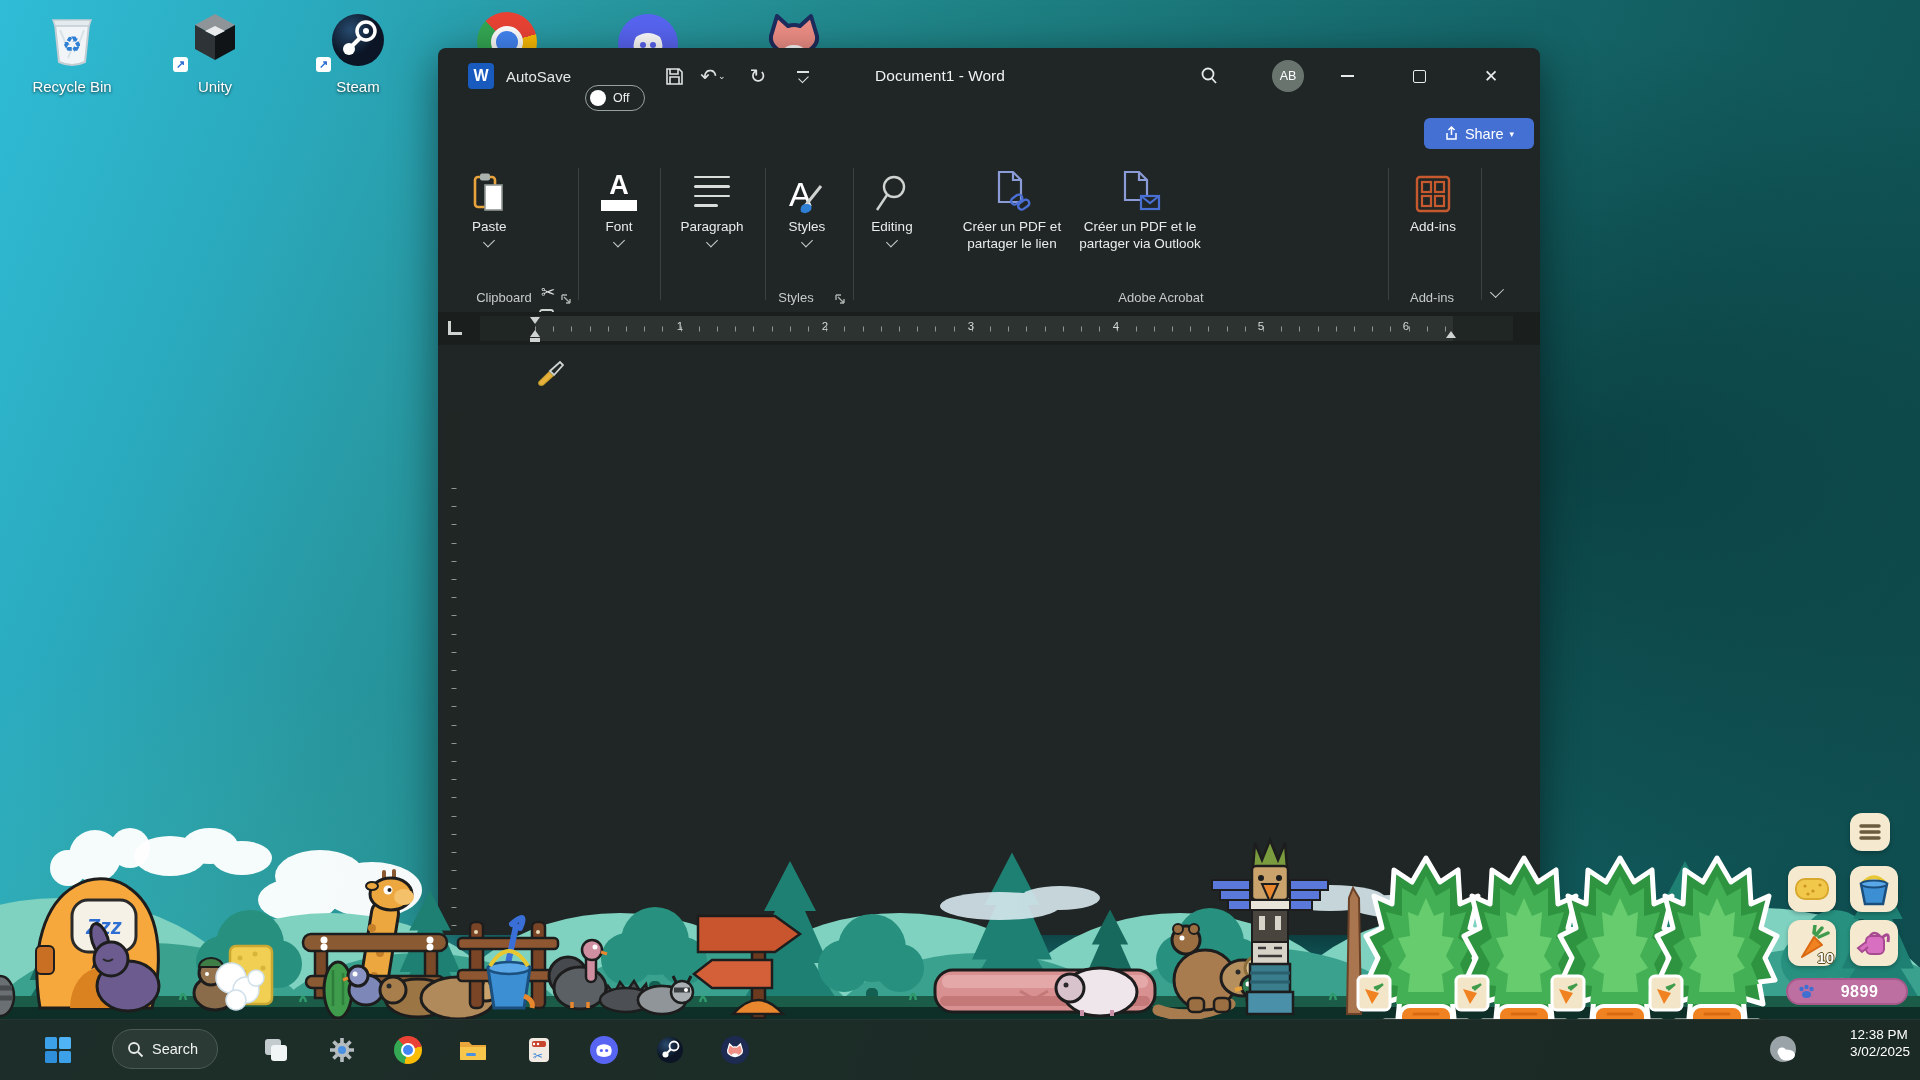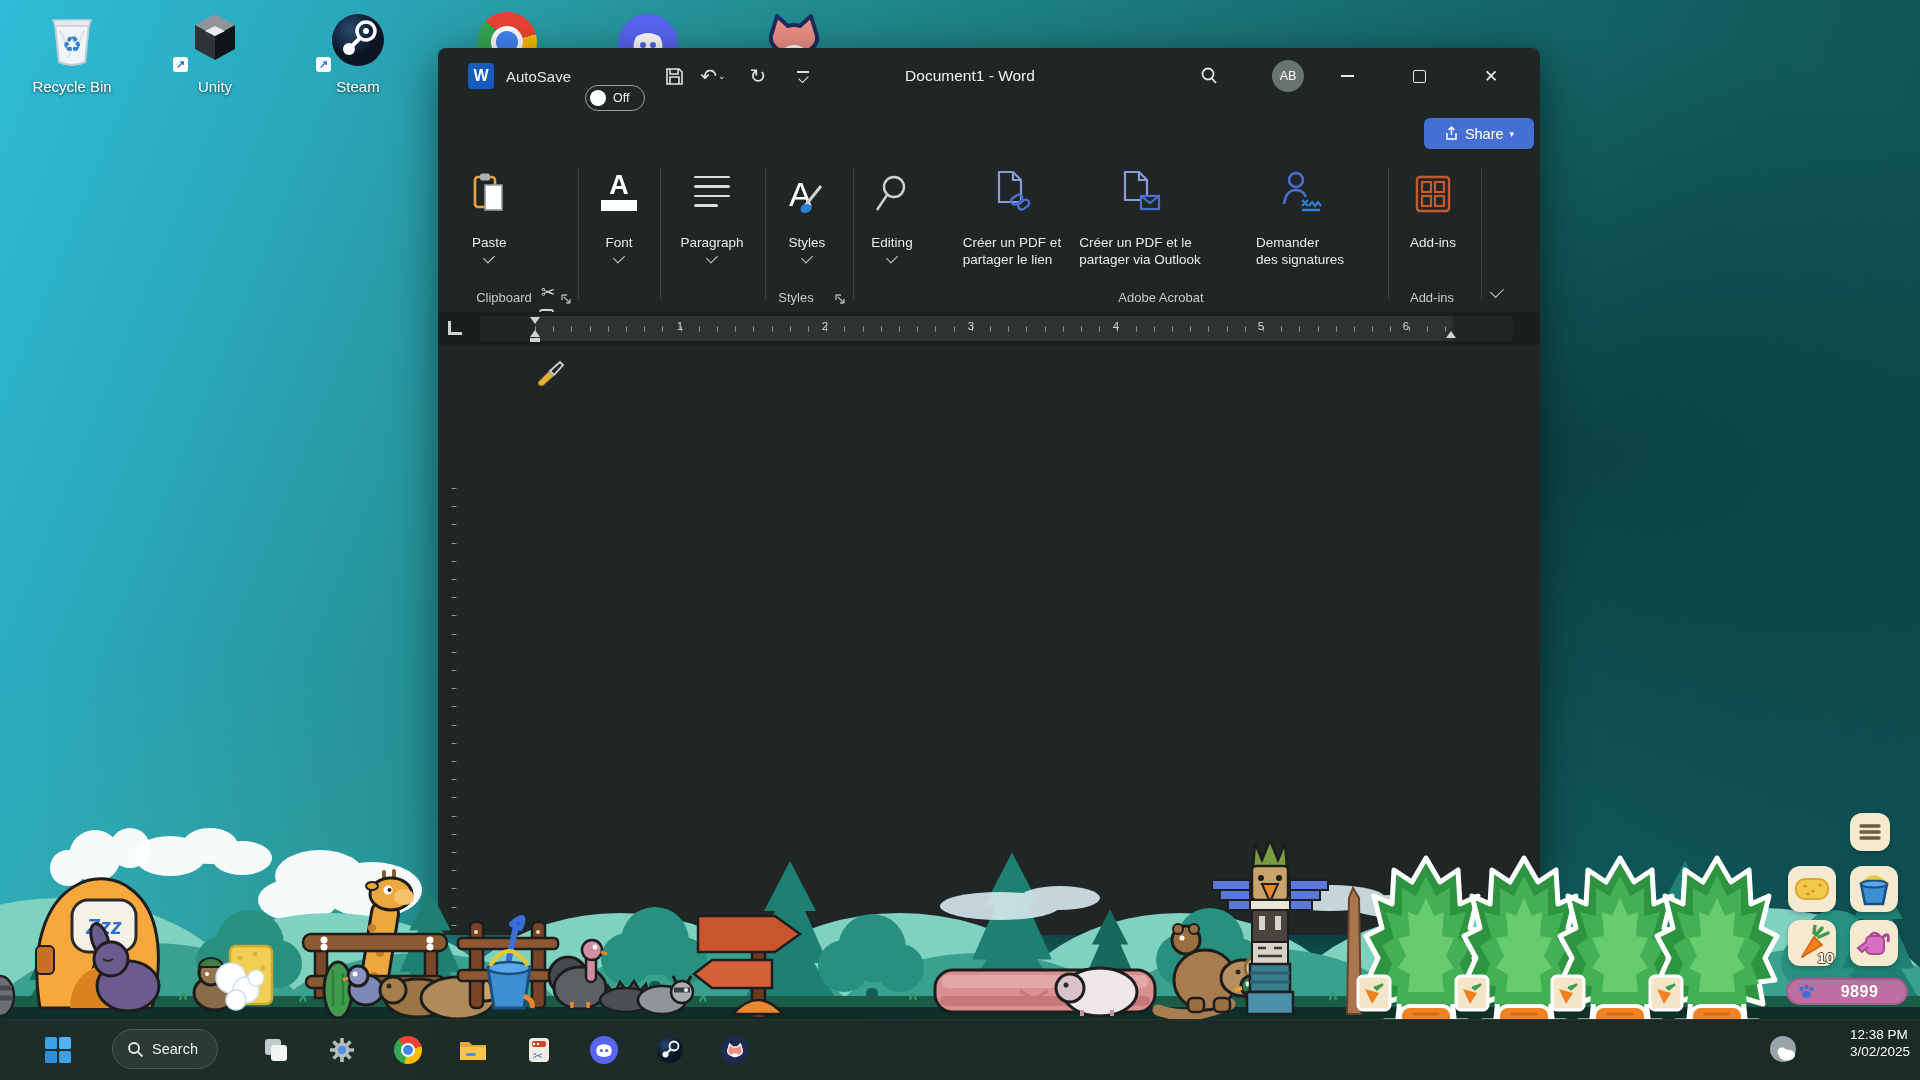--- a/index.html
+++ b/index.html
@@ -24,37 +24,37 @@
     border-radius:8px 8px 0 0;box-shadow:0 10px 44px rgba(0,0,0,.5);z-index:10;color:#e6eae8;}
   .titlebar{position:absolute;left:0;top:0;width:100%;height:56px;display:flex;align-items:center;}
   .word-logo{position:absolute;left:30px;top:15px;width:26px;height:26px;background:#185abd;border-radius:4px;
     color:#fff;font-weight:bold;font-size:16px;display:flex;align-items:center;justify-content:center;}
   .autosave{position:absolute;left:68px;top:20px;font-size:15px;color:#e4e8e6;}
   .toggle{position:absolute;left:147px;top:17px;width:58px;height:24px;border:1.5px solid #98a19d;border-radius:13px;
     display:flex;align-items:center;margin-top:20px;}
   .toggle .knob{width:16px;height:16px;border-radius:50%;background:#fff;margin-left:4px;}
   .toggle .state{margin-left:7px;font-size:12.5px;color:#eef1f0;}
   .qat{position:absolute;top:14px;height:28px;display:flex;align-items:center;justify-content:center;color:#dfe3e1;}
-  .tb-title{position:absolute;left:502px;top:19px;transform:translateX(-50%);font-size:15.5px;color:#f0f2f1;white-space:nowrap;margin-left:30px;}
+  .tb-title{position:absolute;left:502px;top:19px;transform:translateX(-50%);font-size:15.5px;color:#f0f2f1;white-space:nowrap;}
   .avatar{position:absolute;left:834px;top:12px;width:32px;height:32px;border-radius:50%;background:#6a746f;
     color:#fff;font-size:12.5px;display:flex;align-items:center;justify-content:center;}
   .winbtn{position:absolute;top:14px;width:34px;height:28px;display:flex;align-items:center;justify-content:center;color:#e8ebea;}
 
   .tabsrow{position:absolute;left:24px;top:62px;height:44px;display:flex;align-items:center;}
   .rtab{padding:0 13px;font-size:15.5px;color:#e6eae8;position:relative;height:38px;display:flex;align-items:center;}
   .rtab.active{color:#fff;font-weight:bold;}
   .rtab.active::after{content:"";position:absolute;left:12px;right:12px;bottom:3px;height:3px;border-radius:2px;background:#5b9bd5;}
   .sharebtn{position:absolute;left:986px;top:70px;width:110px;height:31px;background:#4470d4;border-radius:6px;
     display:flex;align-items:center;justify-content:center;gap:6px;color:#fff;font-size:14.5px;}
 
   .ribbon{position:absolute;left:0;top:110px;width:100%;height:154px;border-bottom:1px solid #121615;}
   .vsep{position:absolute;top:10px;height:132px;width:1px;background:#3a413e;}
   .bigbtn{position:absolute;top:10px;display:flex;flex-direction:column;align-items:center;}
   .bigbtn .ic{height:46px;display:flex;align-items:flex-end;justify-content:center;}
-  .bigbtn .bl{margin-top:20px;font-size:13.5px;color:#e9ecea;white-space:nowrap;line-height:17px;}
+  .bigbtn .bl{margin-top:4px;font-size:13.5px;color:#e9ecea;white-space:nowrap;text-align:center;line-height:17px;}
   .chev{margin-top:3px;width:9px;height:6px;border-left:1.5px solid #c9cfcc;border-bottom:1.5px solid #c9cfcc;transform:rotate(-45deg);}
   .grouplbl{position:absolute;top:132px;font-size:13px;color:#c6cbc9;transform:translateX(-50%);white-space:nowrap;}
   .launcher{position:absolute;top:134px;width:13px;height:13px;}
   .fontA{font-size:27px;font-weight:bold;color:#fff;line-height:26px;}
   .fontbar{width:36px;height:11px;background:#fff;margin-top:2px;}
   .paralines div{height:2.5px;background:#d9dedb;margin:3.5px 0;border-radius:2px;}
   .collapse-chevron{position:absolute;left:1046px;top:122px;width:26px;height:22px;display:flex;align-items:center;justify-content:center;}
 
   .rulerrow{position:absolute;left:0;top:264px;width:100%;height:33px;background:#1a1f1e;}
   .tabsel{position:absolute;left:10px;top:9px;width:11px;height:11px;color:#cfd4d1;font-size:12px;font-weight:bold;line-height:11px;}
@@ -315,32 +315,20 @@
       <div class="bigbtn" style="left:510px;width:128px;">
         <div class="ic">
           <svg width="42" height="44" viewBox="0 0 42 44">
               <path d="M8,2 h14 l8,8 v22 h-22 Z" fill="none" stroke="#8a9bd8" stroke-width="2.2"></path>
               <path d="M22,2 v8 h8" fill="none" stroke="#8a9bd8" stroke-width="2.2"></path>
               <rect x="20" y="26" width="12" height="7" rx="3.5" transform="rotate(-35 26 30)" fill="none" stroke="#4a6fd4" stroke-width="2.4"></rect>
               <rect x="27" y="31" width="12" height="7" rx="3.5" transform="rotate(-35 33 35)" fill="none" stroke="#4a6fd4" stroke-width="2.4"></rect>
             </svg>
         </div>
         <div class="bl"><span>Créer un PDF et</span><br><span>partager le lien</span></div>
-      </div>
-      <div class="bigbtn" style="left:796px;width:132px;">
-        <div class="ic">
-          <svg width="44" height="44" viewBox="0 0 44 44">
-              <circle cx="18" cy="10" r="7" fill="none" stroke="#4a6fd4" stroke-width="2.6"></circle>
-              <path d="M6,34 q2,-14 12,-14 q7,0 10,7" fill="none" stroke="#4a6fd4" stroke-width="2.6"></path>
-              <path d="M24,30 l6,6 M30,30 l-6,6" stroke="#2f7fd4" stroke-width="2.2"></path>
-              <path d="M31,36 l3,-4 l3,4 l3,-4 l3,4" fill="none" stroke="#2f7fd4" stroke-width="2.2"></path>
-              <path d="M24,40 h18" stroke="#2f7fd4" stroke-width="2.4"></path>
-            </svg>
-        </div>
-        <div class="bl"><span>Demander</span><br><span>des signatures</span></div>
       </div>
       <div class="grouplbl" style="left:723px;">Adobe Acrobat</div>
       <div class="vsep" style="left:950px;"></div>
 
       <div class="bigbtn" style="left:962px;width:66px;">
         <div class="ic">
           <svg width="38" height="40" viewBox="0 0 38 40">
               <rect x="3" y="3" width="32" height="34" rx="3" fill="none" stroke="#c65a2e" stroke-width="2.4"></rect>
               <rect x="8" y="8" width="9" height="10" fill="none" stroke="#c65a2e" stroke-width="2.2"></rect>
               <rect x="21" y="8" width="9" height="10" fill="none" stroke="#c65a2e" stroke-width="2.2"></rect>

